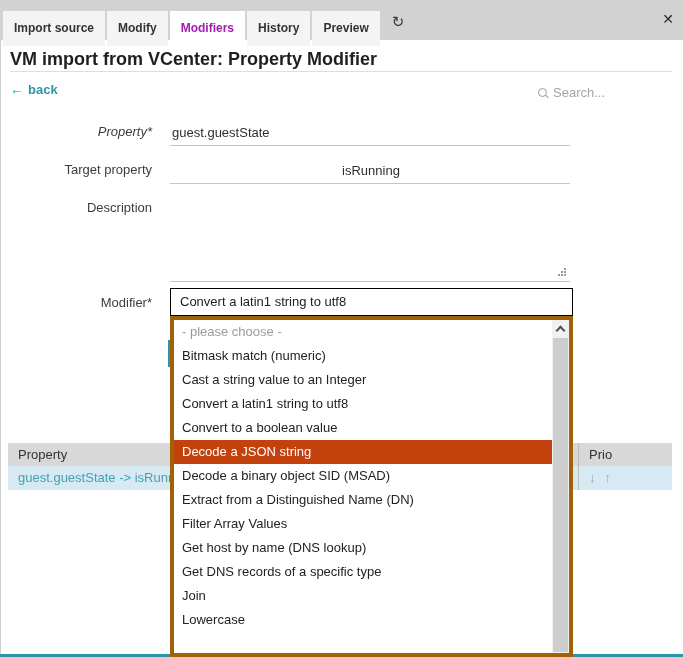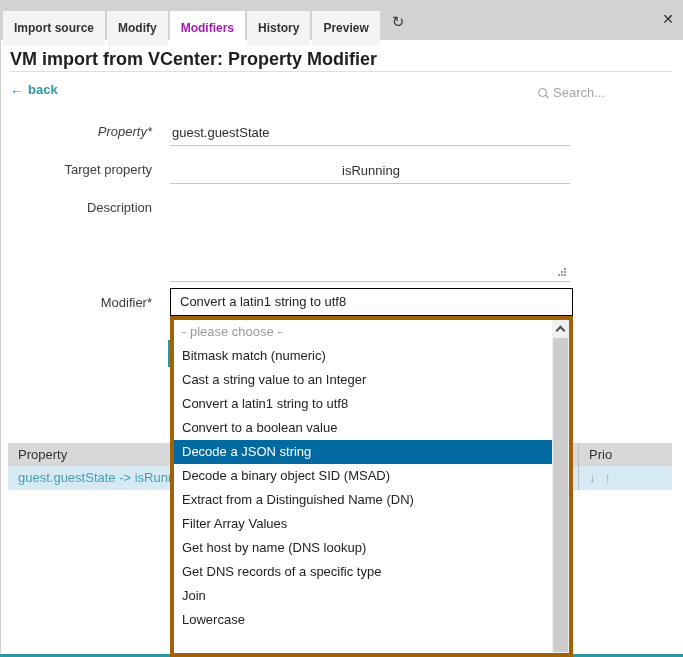--- a/index.html
+++ b/index.html
@@ -92,21 +92,21 @@
   .dropdown {
     position:absolute; left:170px; top:316px; width:403px; height:341px;
     box-sizing:border-box; border:4px solid #a16207; background:#fff; z-index:5;
     overflow:hidden;
   }
   .option {
     height:24px; line-height:24px; padding-left:8px; padding-right:24px;
     font-size:13px; color:#222; white-space:nowrap; overflow:hidden; cursor:pointer;
   }
   .option.placeholder { color:#9b9b9b; }
-  .option.selected { background:#0369a1; color:#fff; margin-right:17px; padding-right:7px; }
+  .option.selected { background:#c2410c; color:#fff; margin-right:17px; padding-right:7px; }
 
   .scrollbar { position:absolute; top:0; right:0; bottom:0; width:17px; background:#f0f0f0; }
   .scroll-up { position:absolute; top:0; left:0; width:17px; height:17px; background:#f1f1f1; cursor:pointer; }
   .scroll-up::after {
     content:""; position:absolute; left:5px; top:7px; width:5px; height:5px;
     border-left:2px solid #505050; border-top:2px solid #505050; transform:rotate(45deg);
   }
   .scroll-thumb { position:absolute; top:18px; left:1px; width:15px; height:314px; background:#cdcdcd; cursor:grab; }
 
   

